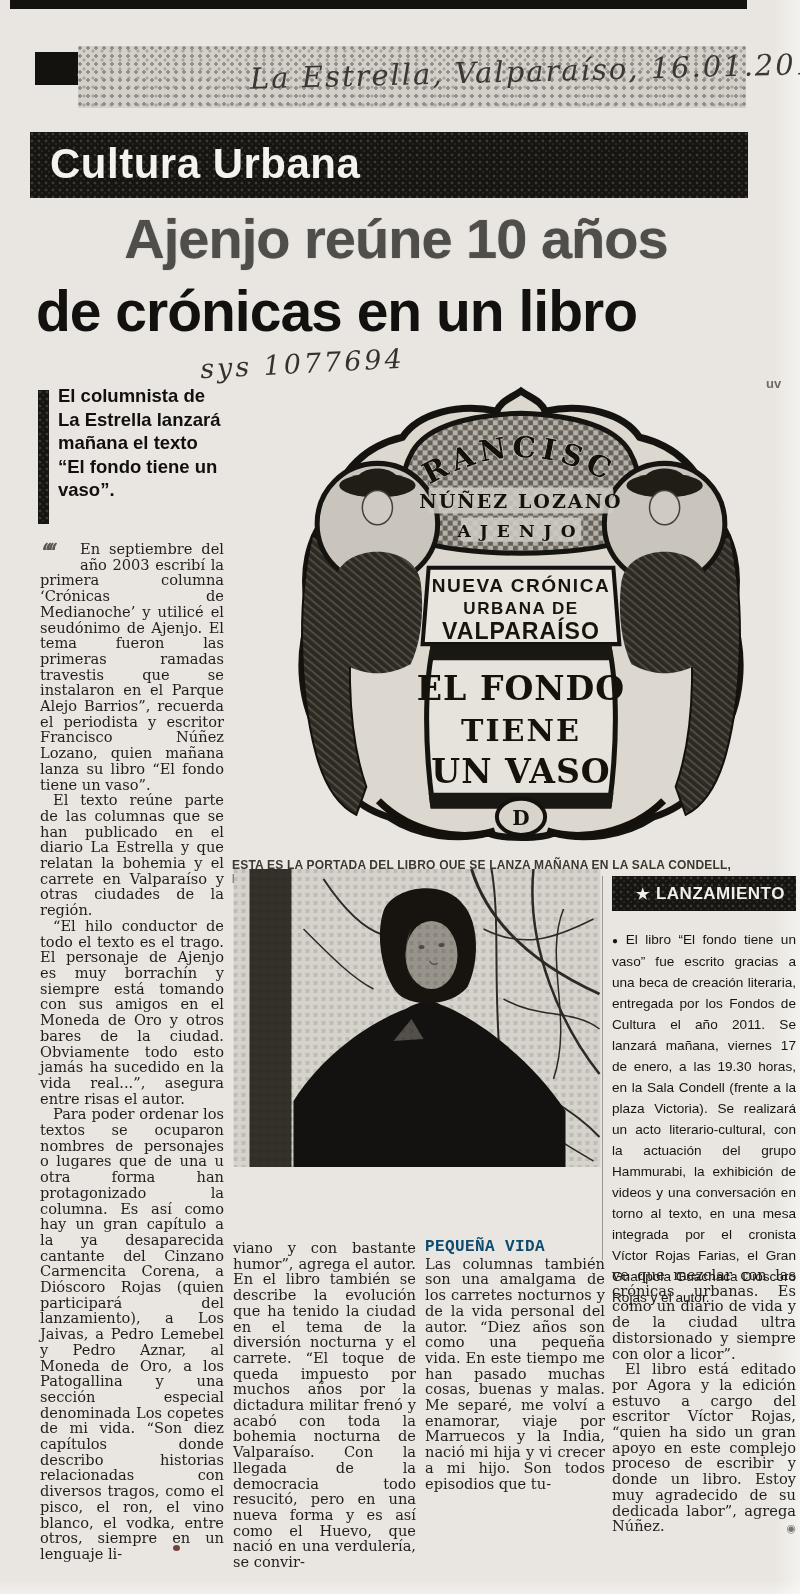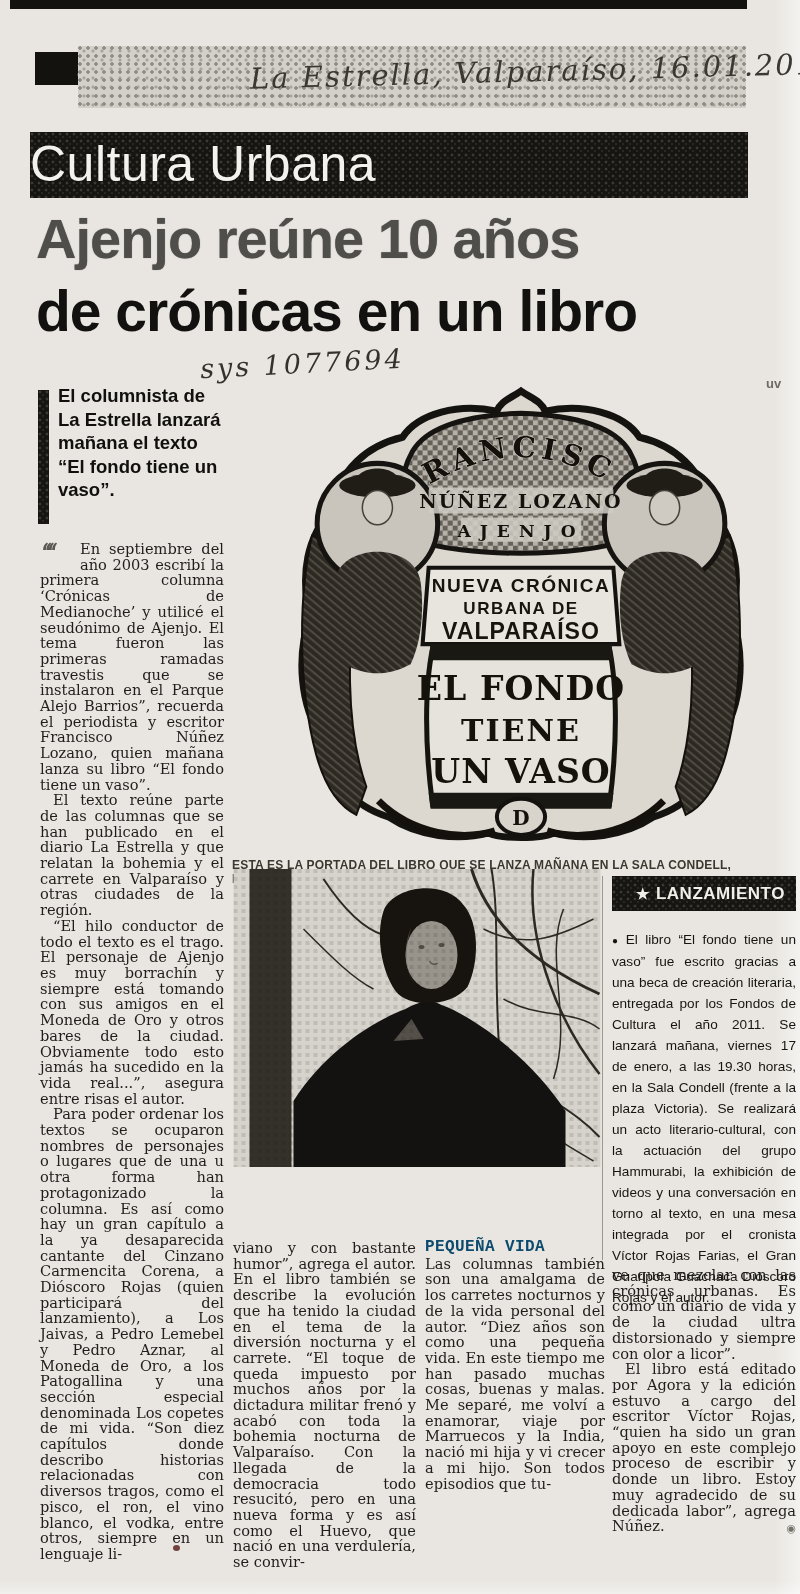--- a/index.html
+++ b/index.html
@@ -25,25 +25,25 @@
 
   .pagenum{left:35px;top:52px;width:43px;height:33px;background:#14120f;color:#737373;
     font-size:21px;font-weight:bold;text-align:center;line-height:33px;padding-left:32px;}
   .hand-band{left:78px;top:46px;width:668px;height:62px;}
   .handwriting{font-family:"DejaVu Serif",serif;font-style:italic;color:#3b3833;}
   .hand-date{left:172px;top:8px;font-size:29px;letter-spacing:2px;transform:rotate(-1.5deg);white-space:nowrap;}
   .sys-code{left:200px;top:348px;font-size:27px;letter-spacing:3px;transform:rotate(-3deg);color:#35322c;}
   .corner-mark{left:766px;top:376px;font-size:13px;color:#6e6b66;font-weight:bold;}
 
   .section-bar{left:30px;top:132px;width:718px;height:66px;}
-  .section-label{padding-left:0;font-size:50px;font-weight:normal;color:#f4f2ed;
+  .section-label{padding-left:20px;font-size:42px;font-weight:bold;color:#f4f2ed;
     line-height:64px;letter-spacing:0.5px;text-shadow:0 0 2px rgba(0,0,0,.6);}
 
   .headline{left:36px;top:202px;width:720px;font-weight:bold;letter-spacing:-1px;line-height:73px;}
-  .hl1{font-size:56px;color:#504e4b;text-shadow:0 0 1px rgba(110,108,104,.8);}
+  .hl1{font-size:56px;color:#504e4b;text-shadow:0 0 1px rgba(110,108,104,.8);text-align:center;}
   .hl2{font-size:57px;color:#131110;}
 
   .lead-bar{left:38px;top:390px;width:11px;height:134px;}
   .lead-text{left:58px;top:384px;width:168px;font-size:18.5px;font-weight:bold;
     line-height:23.5px;color:#12100e;}
 
   .serif{font-family:"DejaVu Serif",serif;font-size:14.6px;line-height:15.7px;
     text-align:justify;color:#201e1b;}
   .serif p{margin:0;}
   .serif p.ind{text-indent:13px;}

